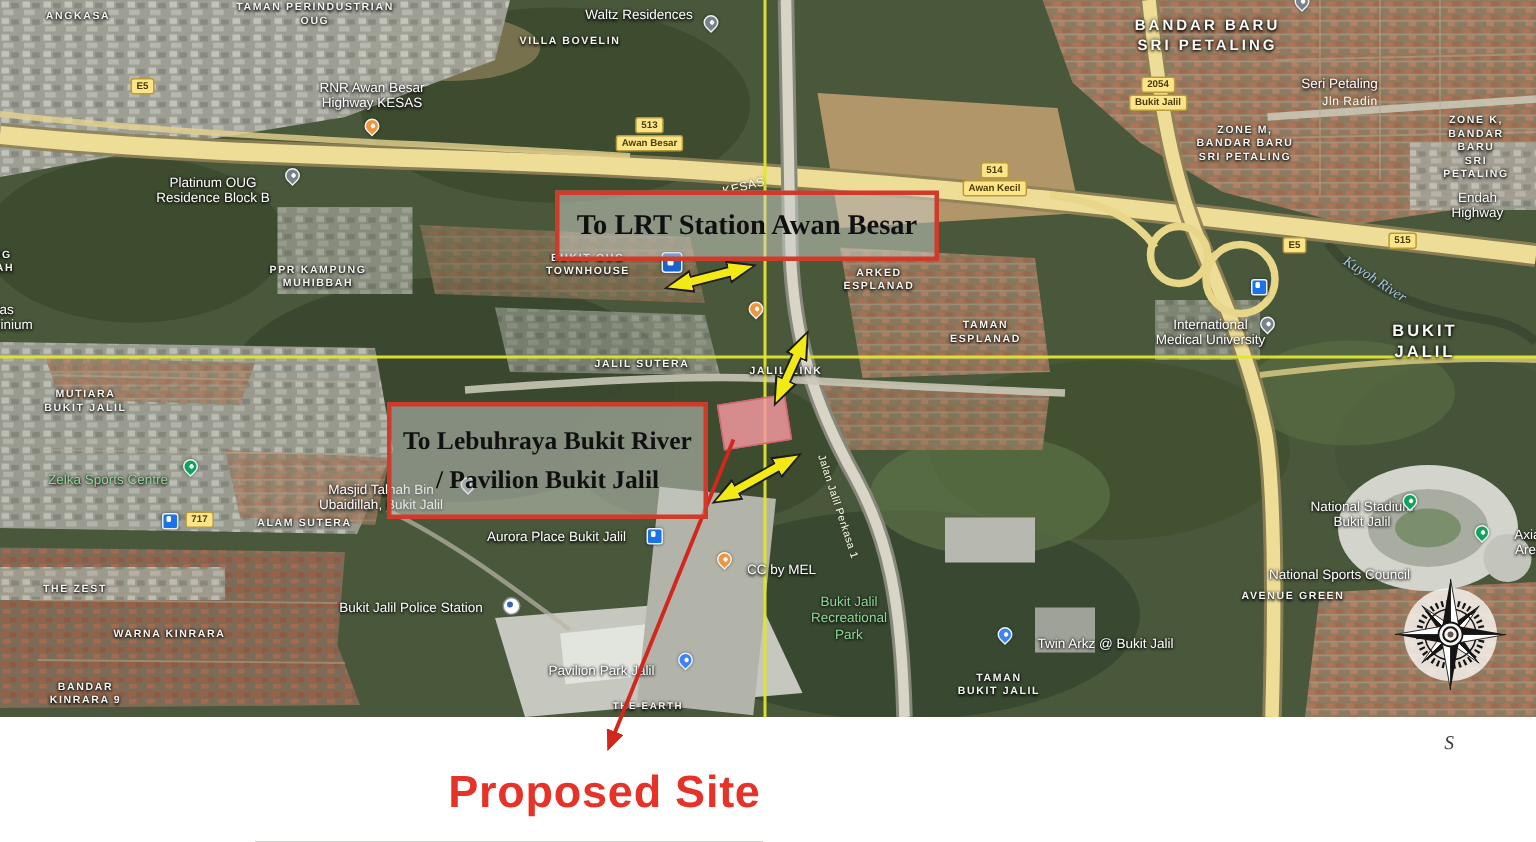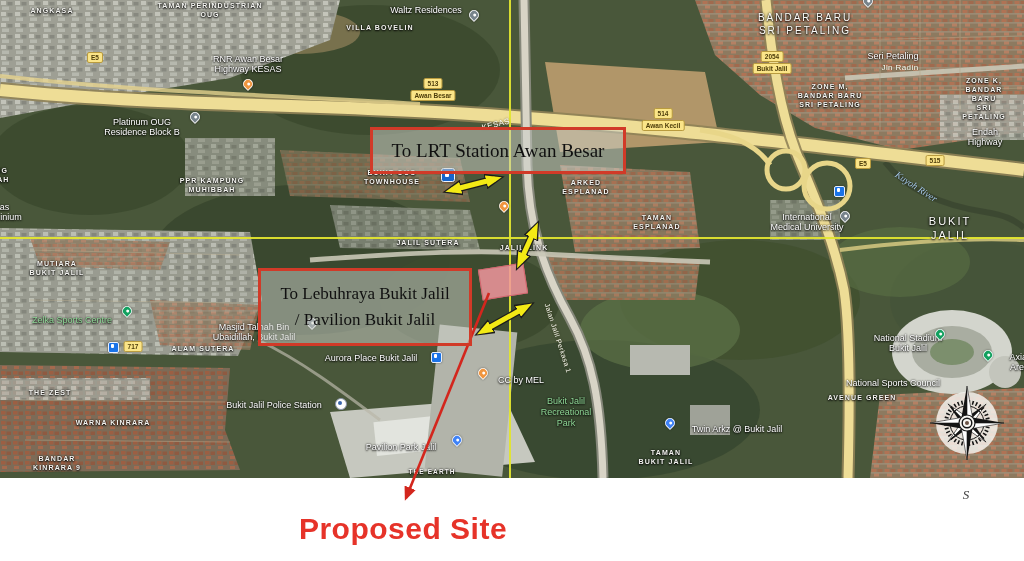--- a/index.html
+++ b/index.html
@@ -12,21 +12,21 @@
   .xline.v{left:509px;top:0;width:2px;height:478px;opacity:.95;}
   .xline.h{left:0;top:237px;width:1024px;height:2px;opacity:.95;}
   
   .site{position:absolute;left:480px;top:266px;width:44px;height:29px;z-index:3;
         background:rgba(241,151,158,.85);border:1px solid rgba(211,96,106,.9);transform:rotate(-9deg);}
   
   .features{position:absolute;left:0;top:0;width:1024px;height:478px;z-index:4;pointer-events:none;}
   .lbl{position:absolute;text-align:center;white-space:pre-line;line-height:1.3;pointer-events:none;}
   .k-area{font-size:7px;font-weight:700;letter-spacing:1.1px;color:#f4f4f0;
           text-shadow:0 0 2px #000,0 1px 2px rgba(0,0,0,.95);}
-  .k-arealg{font-size:10px;font-weight:400;letter-spacing:2px;color:#fbfbf8;
+  .k-arealg{font-size:10px;font-weight:700;letter-spacing:2px;color:#fbfbf8;
           text-shadow:0 0 3px #000,0 1px 2px rgba(0,0,0,.95);}
   .k-poi{font-size:9px;font-weight:500;color:#fff;line-height:1.15;
           text-shadow:0 0 2px #000,0 1px 2px rgba(0,0,0,.9);}
   .k-green{font-size:9px;font-weight:500;color:#8fd796;line-height:1.2;
           text-shadow:0 0 2px rgba(0,0,0,.85),0 1px 2px rgba(0,0,0,.8);}
   .k-road{font-size:8px;font-weight:500;color:#fdfdf6;letter-spacing:.4px;
           text-shadow:0 0 2px rgba(60,55,20,.9);}
   .k-water{font-size:9.5px;font-style:italic;color:#a6c8e8;font-family:"Liberation Serif",serif;
           text-shadow:0 0 2px rgba(0,0,0,.7);}
   
@@ -46,21 +46,21 @@
        border:1px solid #e9effc;border-radius:2px;box-shadow:0 0 2px rgba(0,0,0,.5);}
   .ticon::after{content:"";position:absolute;left:2px;top:1.5px;width:3px;height:4px;background:#fff;border-radius:1px;}
   .lrticon{position:absolute;width:12px;height:12px;margin:-6px 0 0 -6px;background:#1765cc;
        border:1px solid #eef3fd;border-radius:2.5px;box-shadow:0 0 2px rgba(0,0,0,.5);}
   .lrticon::after{content:"";position:absolute;left:3px;top:2.5px;width:4px;height:5px;background:#fff;border-radius:1px;}
   .policeicon{position:absolute;width:10px;height:10px;margin:-5px 0 0 -5px;background:#fff;
        border:1px solid #8a94a8;border-radius:50%;}
   .policeicon::after{content:"";position:absolute;left:2.4px;top:2.4px;width:4px;height:4px;background:#3a66ad;border-radius:50%;}
   
   .abox{position:absolute;z-index:6;background:rgba(203,207,199,.52);border:3px solid #d13a28;
-        color:#101010;font-family:"Liberation Serif",serif;font-weight:400;
+        color:#101010;font-family:"Liberation Serif",serif;font-weight:700;
         display:flex;flex-direction:column;align-items:center;justify-content:center;text-align:center;}
   #box-lrt{left:370px;top:127px;width:250px;height:41px;font-size:19px;}
   #box-stadium{left:558px;top:239px;width:205px;height:68px;font-size:17px;line-height:1.55;}
   #box-leb{left:258px;top:268px;width:208px;height:72px;font-size:17px;line-height:1.55;}
   
   .arrows{position:absolute;left:0;top:0;z-index:5;pointer-events:none;}
   
   .compass{position:absolute;left:927px;top:383px;z-index:6;pointer-events:none;}
   .south{position:absolute;left:966px;top:487px;transform:translateX(-50%);z-index:7;
         font-family:"Liberation Serif",serif;font-style:italic;font-size:13px;color:#3c3c3c;}
@@ -309,21 +309,21 @@
         <div class="ticon" style="left: 435px; top: 356px;"></div>
         <div class="ticon" style="left: 112px; top: 346px;"></div>
         <div class="lrticon" style="left: 447px; top: 174px;"></div>
         <div class="policeicon" style="left: 340px; top: 403px;"></div>
       </div>
 
     <div class="abox" id="box-lrt">
       <span>To LRT Station Awan Besar</span>
     </div>
     <div class="abox" id="box-leb">
-      <span>To Lebuhraya Bukit Jalil</span>
+      <span>To Lebuhraya Bukit River</span>
       <span>/ Pavilion Bukit Jalil</span>
     </div>
 
     <svg class="compass" width="80" height="80" viewBox="0 0 80 80">
       <g transform="translate(40,40)">
         <circle r="31" fill="rgba(252,252,250,0.78)"></circle>
         <g>
           <g transform="rotate(45)">
               <polygon points="0,-27 -5,0 0,0" fill="#141414"></polygon>
               <polygon points="0,-27 5,0 0,0" fill="#fdfdfb" stroke="#141414" stroke-width=".6"></polygon>

